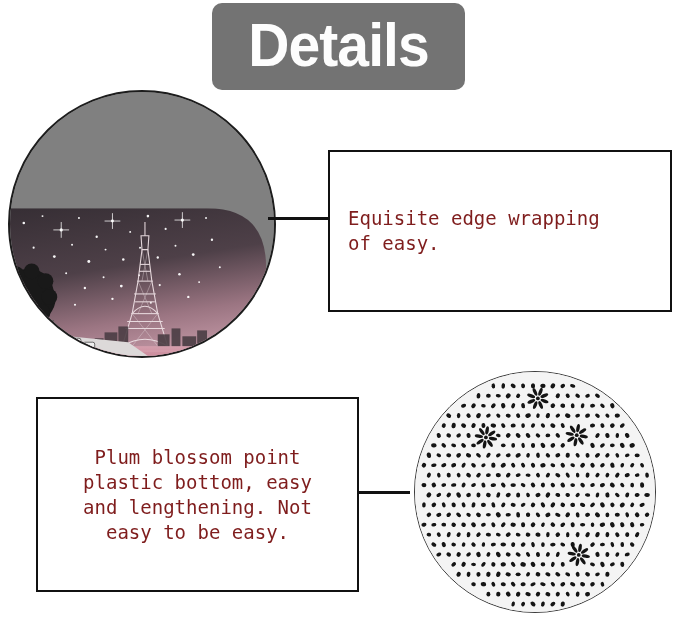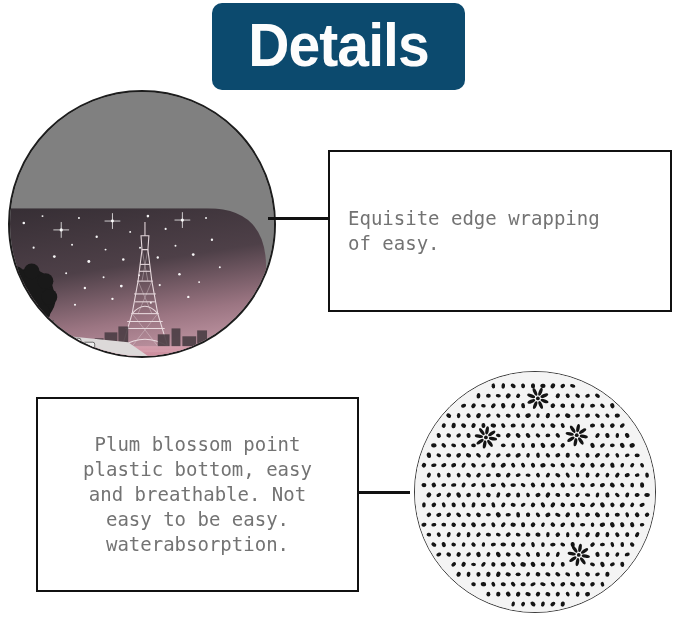--- a/index.html
+++ b/index.html
@@ -18,21 +18,21 @@
     overflow: hidden;
   }
 
   
   #header-banner {
     position: absolute;
     left: 212px;
     top: 3px;
     width: 253px;
     height: 87px;
-    background: #0c4a6e;
+    background: #737373;
     border-radius: 10px;
   }
   #header-title {
     position: absolute;
     left: 0;
     top: 0;
     width: 253px;
     height: 87px;
     display: flex;
     align-items: center;
@@ -70,21 +70,21 @@
     top: 397px;
     width: 323px;
     height: 195px;
     padding: 0 6px;
     margin-left: 32px;
   }
   .callout-line {
     font-family: "DejaVu Sans Mono", monospace;
     font-size: 19px;
     line-height: 25px;
-    color: #737373;
+    color: #7f1d1d;
     white-space: pre;
   }
   #callout-top .callout-line { text-align: left; }
   #callout-bottom .callout-line { text-align: center; }
 
   
   .leader-line {
     position: absolute;
     background: #111111;
     height: 3px;
@@ -291,23 +291,22 @@
   <div class="leader-line" id="leader-bottom"></div>
 
   <div class="callout-box" id="callout-top">
     <div class="callout-line">Equisite edge wrapping</div>
     <div class="callout-line">of easy.</div>
   </div>
 
   <div class="callout-box" id="callout-bottom">
     <div class="callout-line">Plum blossom point</div>
     <div class="callout-line">plastic bottom, easy</div>
-    <div class="callout-line">and breathable. Not</div>
+    <div class="callout-line">and lengthening. Not</div>
     <div class="callout-line">easy to be easy.</div>
-    <div class="callout-line">waterabsorption.</div>
   </div>
 
   <div id="backing-circle">
     <svg id="backing-svg" viewBox="0 0 242 242" preserveAspectRatio="xMidYMid slice">
       <rect x="0" y="0" width="242" height="242" fill="#f4f4f4"></rect>
       <g id="dot-field" fill="#141414">
           <ellipse cx="79.0" cy="14.0" rx="1.78" ry="2.55" transform="rotate(172 79.0 14.0)"></ellipse>
           <ellipse cx="89.0" cy="14.0" rx="1.84" ry="2.79" transform="rotate(6 89.0 14.0)"></ellipse>
           <ellipse cx="99.0" cy="14.0" rx="1.96" ry="2.72" transform="rotate(125 99.0 14.0)"></ellipse>
           <ellipse cx="109.0" cy="14.0" rx="1.98" ry="2.36" transform="rotate(169 109.0 14.0)"></ellipse>

